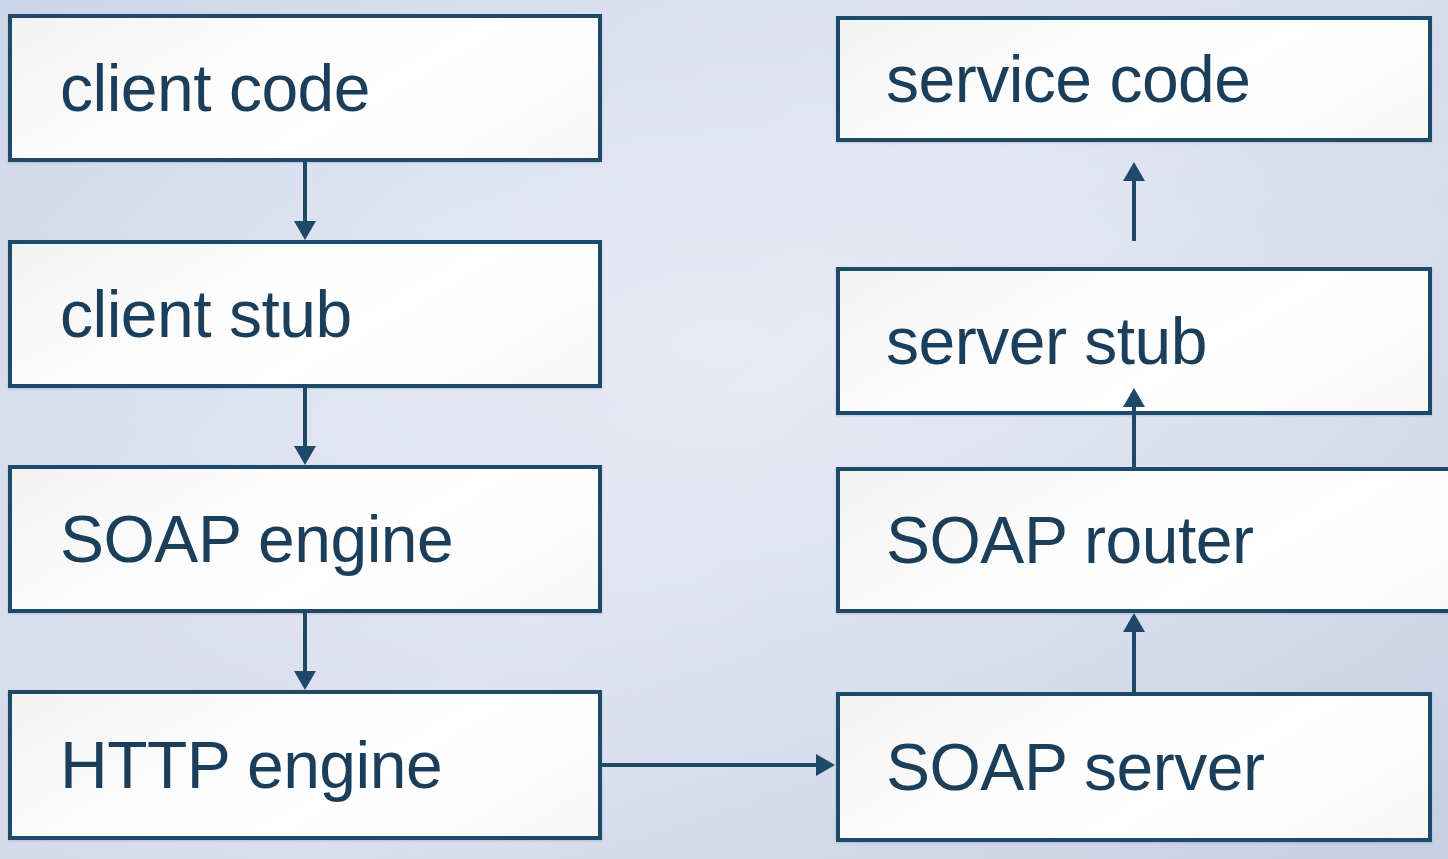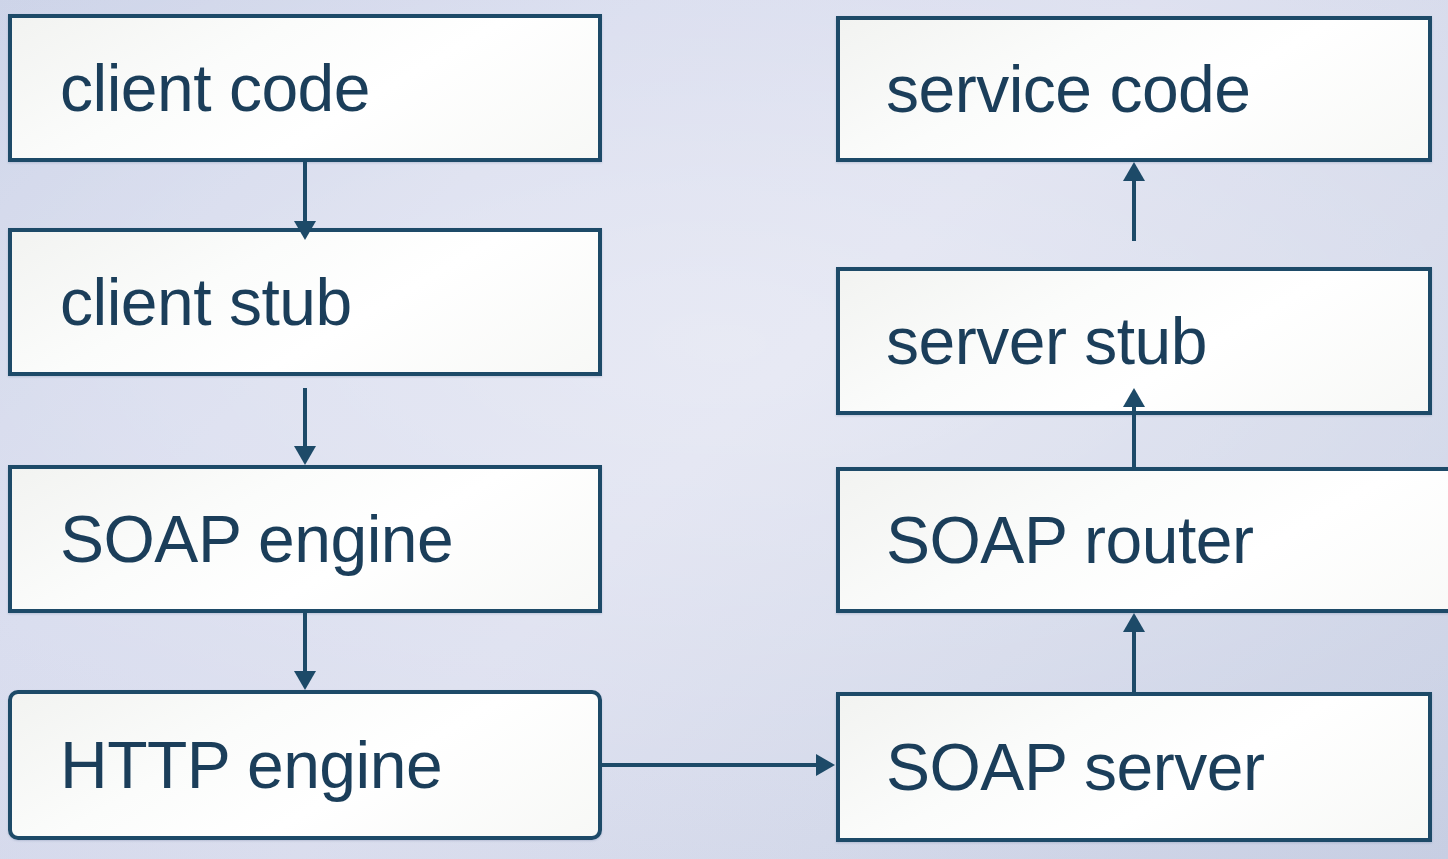--- a/index.html
+++ b/index.html
@@ -89,33 +89,33 @@
 <body>
 
 <div id="diagram-canvas">
 
   <div id="bg-sheen"></div>
 
   <div class="node-box left-col" style="left:8px; top:14px; width:594px; height:148px;">
     <span class="node-label">client code</span>
   </div>
 
-  <div class="node-box left-col" style="left:8px; top:228px; width:594px; height:148px;">
+  <div class="node-box left-col" style="left:8px; top:240px; width:594px; height:148px;">
     <span class="node-label">client stub</span>
   </div>
 
   <div class="node-box left-col" style="left:8px; top:465px; width:594px; height:148px;text-align:center;">
     <span class="node-label">SOAP engine</span>
   </div>
 
-  <div class="node-box left-col" style="left:8px; top:690px; width:594px; height:150px;border-radius:10px;">
+  <div class="node-box left-col" style="left:8px; top:690px; width:594px; height:150px;">
     <span class="node-label">HTTP engine</span>
   </div>
 
-  <div class="node-box right-col" style="left:836px; top:16px; width:596px; height:146px;text-align:right;">
+  <div class="node-box right-col" style="left:836px; top:16px; width:596px; height:126px;text-align:right;">
     <span class="node-label">service code</span>
   </div>
 
   <div class="node-box right-col" style="left:836px; top:240px; width:596px; height:148px;margin-top:27px;">
     <span class="node-label">server stub</span>
   </div>
 
   <div class="node-box right-col" style="left:836px; top:467px; width:700px; height:146px;">
     <span class="node-label">SOAP router</span>
   </div>

